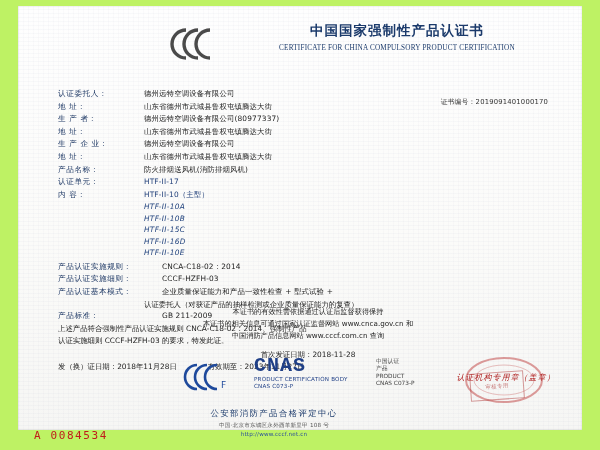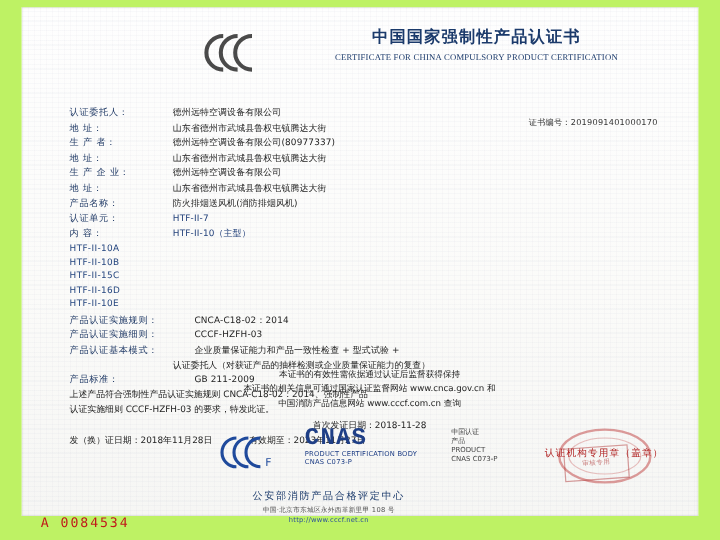--- a/index.html
+++ b/index.html
@@ -21,39 +21,39 @@
   .hdr-en{margin-top:4px;font-size:7.2px;color:#1b3a6b;letter-spacing:.2px;font-family:"Liberation Serif",serif;}
 
   .certno{position:absolute;right:34px;top:64px;font-size:6.8px;color:#333;letter-spacing:.2px;margin-top:27px;}
 
   
   .body{position:absolute;left:40px;top:82px;width:500px;}
   .row{display:flex;align-items:flex-start;line-height:11.4px;margin-bottom:1.2px;}
   .lab{flex:0 0 86px;font-size:7.6px;color:#203a66;letter-spacing:.6px;white-space:nowrap;}
   .val{flex:1;font-size:7.4px;color:#222;letter-spacing:.15px;white-space:nowrap;overflow:hidden;}
   .val.blue{color:#22407a;}
-  .models{}
+  .models{margin-left:86px;font-style:italic;}
   .models div{font-size:7.4px;color:#23447e;line-height:11.5px;letter-spacing:.3px;}
   .wrapline{margin-left:86px;font-size:7.4px;color:#222;line-height:11.4px;}
   .center-line{text-align:center;font-size:7.4px;color:#222;margin-top:2px;}
   .dates{margin-top:2px;font-size:7.4px;color:#222;}
 
   
   .notes{position:absolute;left:40px;top:300px;width:500px;text-align:center;}
   .notes div{font-size:7.2px;color:#222;line-height:12px;}
 
   
   .marks{position:absolute;left:40px;top:348px;width:500px;height:56px;}
   .cccf{position:absolute;left:122px;top:6px;width:52px;height:34px;}
   .cnas{position:absolute;left:196px;top:2px;width:120px;height:42px;}
   .cnas .big{font-family:Liberation Mono, monospace;font-size:20px;color:#1f3f86;letter-spacing:1px;line-height:20px;font-weight:bold;}
   .cnas .sml{font-size:5.6px;color:#1f3f86;line-height:7px;letter-spacing:.2px;}
   .prodblk{position:absolute;left:318px;top:4px;font-size:5.8px;color:#444;line-height:7.4px;}
   .seal{position:absolute;left:392px;top:0px;width:108px;height:52px;}
-  .sealtxt{position:absolute;left:396px;top:18px;width:104px;text-align:left;font-size:8px;color:#b02020;letter-spacing:1px;}
+  .sealtxt{position:absolute;left:396px;top:18px;width:104px;text-align:center;font-size:8px;color:#b02020;letter-spacing:1px;font-style:italic;}
 
   .org{position:absolute;left:0;top:402px;width:512px;text-align:center;}
   .org .o1{font-size:8.4px;color:#1b3a6b;letter-spacing:1.4px;}
   .org .o2{margin-top:3px;font-size:5.6px;color:#555;letter-spacing:.2px;}
   .org .o3{margin-top:1px;font-size:5.6px;color:#2a4f9a;letter-spacing:.2px;}
 
   .serial{position:absolute;left:34px;bottom:8px;font-size:11px;color:#c01a1a;letter-spacing:1.6px;font-family:"DejaVu Sans Mono","Liberation Mono",monospace;}
   .stamp{position:absolute;right:58px;bottom:30px;width:52px;height:26px;border:1px solid rgba(170,40,40,.45);color:rgba(170,40,40,.6);font-size:5.4px;text-align:center;line-height:26px;transform:rotate(-4deg);letter-spacing:.5px;}
 </style>
 </head>
@@ -107,21 +107,21 @@
       <div class="row">
         <div class="lab">地      址：</div>
         <div class="val">山东省德州市武城县鲁权屯镇腾达大街</div>
       </div>
       <div class="row">
         <div class="lab">产品名称：</div>
         <div class="val">防火排烟送风机(消防排烟风机)</div>
       </div>
       <div class="row">
         <div class="lab">认证单元：</div>
-        <div class="val blue">HTF-II-7</div>
+        <div class="val blue">HTF-II-17</div>
       </div>
 
       <div class="row">
         <div class="lab">内    容：</div>
         <div class="val blue">HTF-II-10（主型）</div>
       </div>
       <div class="models">
         <div>HTF-II-10A</div>
         <div>HTF-II-10B</div>
         <div>HTF-II-15C</div>

